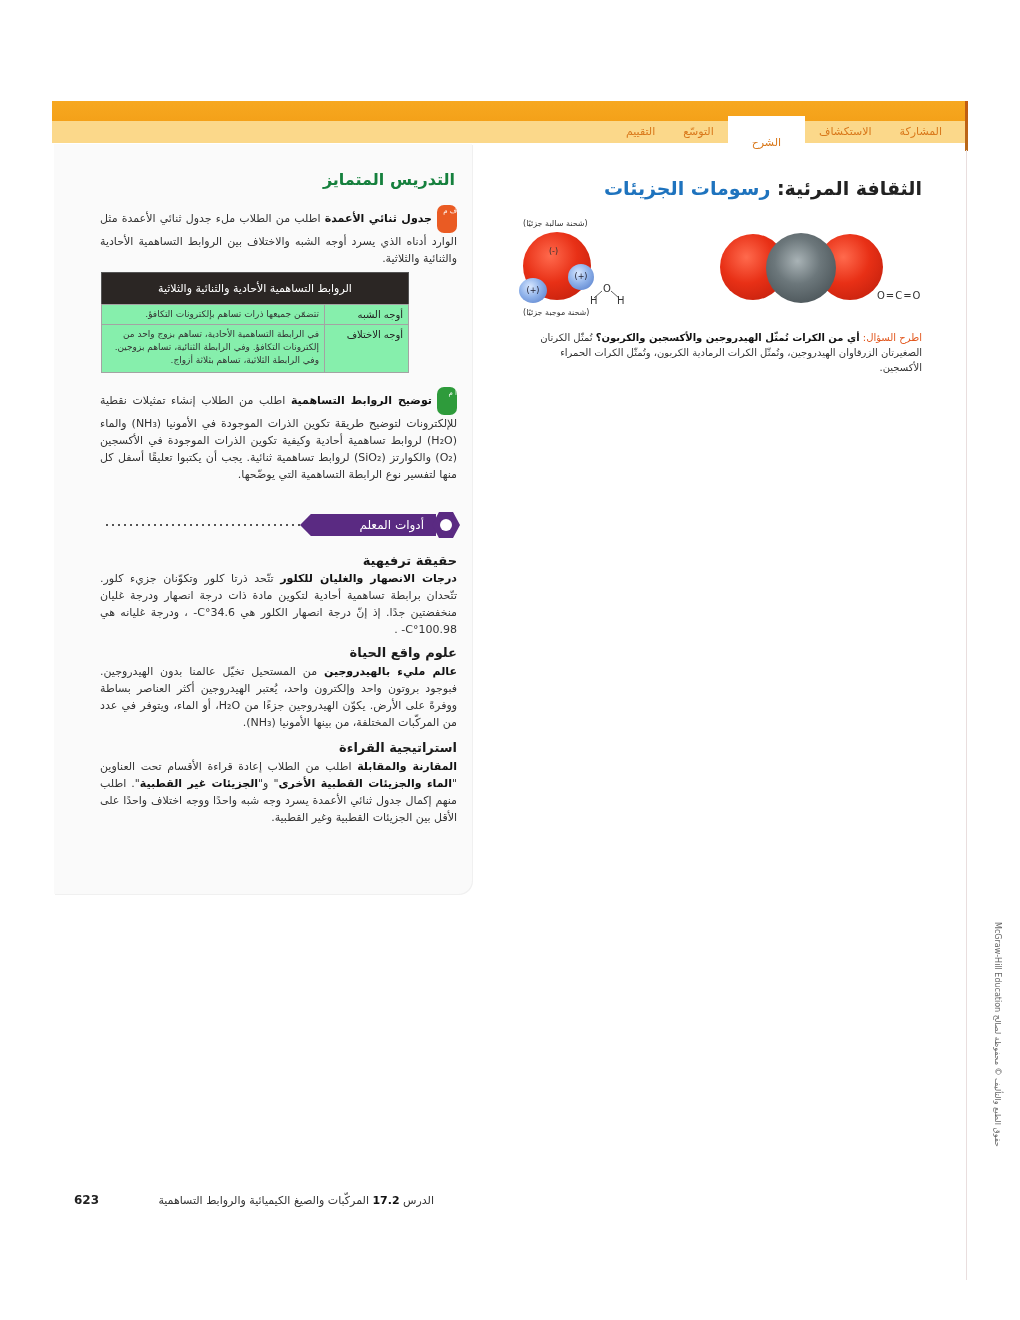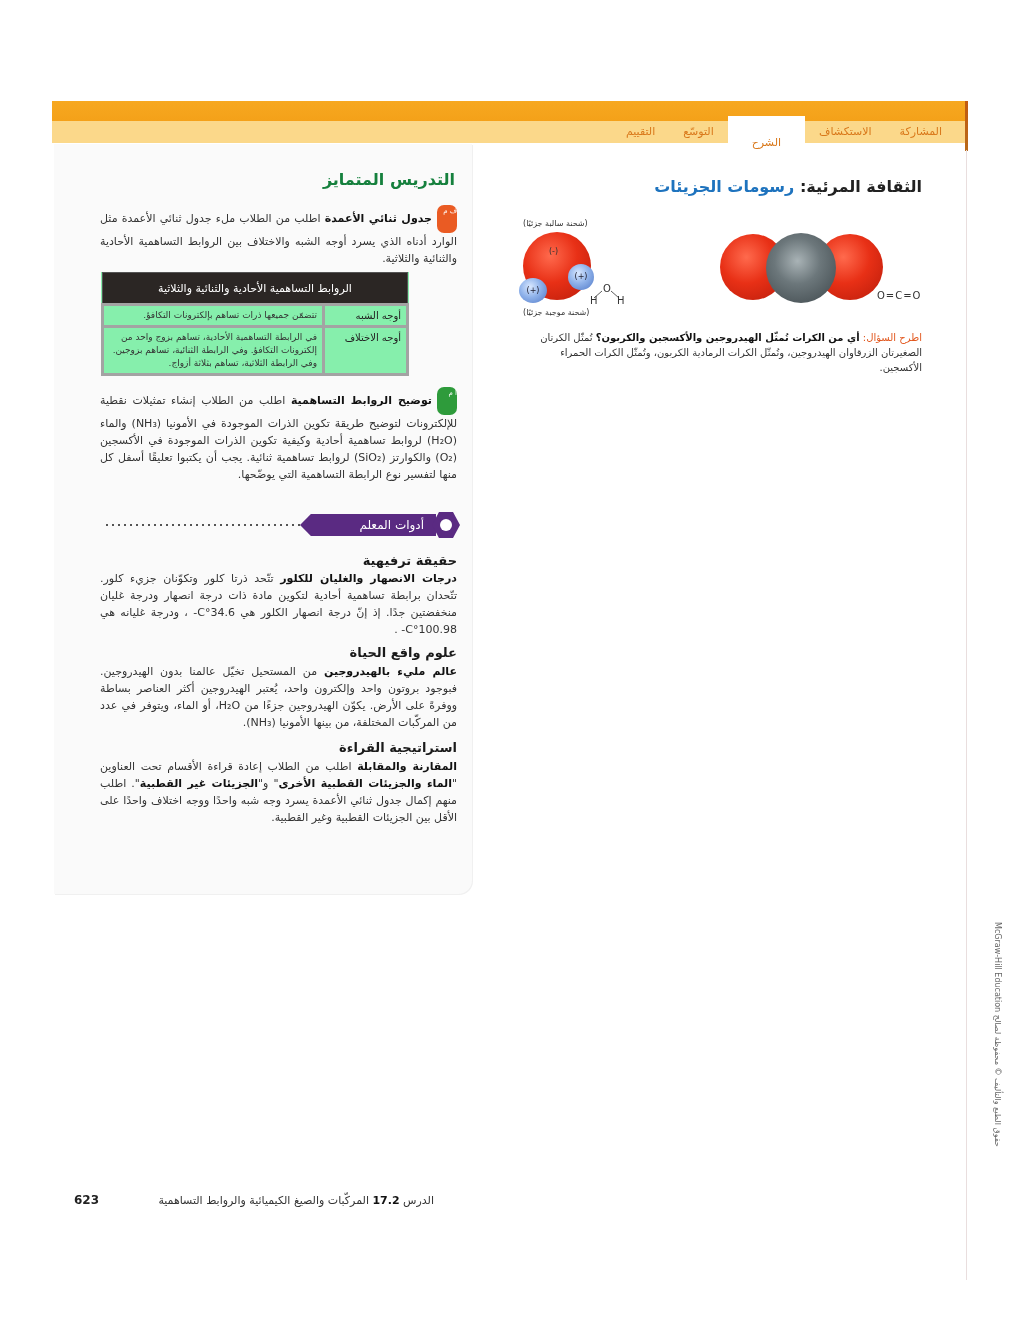--- a/index.html
+++ b/index.html
@@ -63,21 +63,21 @@
     
     .cmp-table {
       position: absolute; left: 101px; top: 272px; width: 308px;
       border: 1px solid #555; border-collapse: collapse; direction: rtl;
       font-size: 9px; color: #333; background: #86efac;
     }
     .cmp-table th {
       background: #2b2624; color: #fff; font-size: 11px; font-weight: normal;
       height: 32px; text-align: center;
     }
-    .cmp-table td { border: 3px solid #a3a3a3; padding: 3px 5px; vertical-align: top; line-height: 13px; }
+    .cmp-table td { border: 1px solid #a3a3a3; padding: 3px 5px; vertical-align: top; line-height: 13px; }
     .cmp-table td.rowhead { width: 84px; font-size: 10px; color: #222; }
 
     
     .tools-row { position: absolute; left: 104px; top: 512px; width: 354px; height: 26px; }
     .tools-dots {
       position: absolute; left: 0; top: 12px; width: 200px; height: 2px;
       background-image: radial-gradient(circle, #555 1px, transparent 1.3px);
       background-size: 6px 2px;
     }
     .tools-ribbon {
@@ -94,21 +94,21 @@
       content: ""; position: absolute; left: 8px; top: 7px; width: 12px; height: 12px;
       border-radius: 50%; background: #fff;
     }
 
     .sub-head {
       position: absolute; font-size: 13px; font-weight: bold; color: #1a1a1a;
     }
 
     
     .vc-title {
-      position: absolute; left: 520px; top: 177px; width: 402px; font-size: 16px; font-weight: bold; color: #222;
+      position: absolute; left: 520px; top: 177px; width: 402px; font-size: 19px; font-weight: bold; color: #222;
     }
     .vc-title .blue { color: #1e73be; }
 
     .mol-area { position: absolute; left: 500px; top: 210px; width: 440px; height: 110px; }
 
     .atom { position: absolute; border-radius: 50%; }
     .o-big {
       background: radial-gradient(circle at 40% 35%, #ff6a4d 0%, #e83016 45%, #b81b0a 100%);
     }
     .c-atom {

